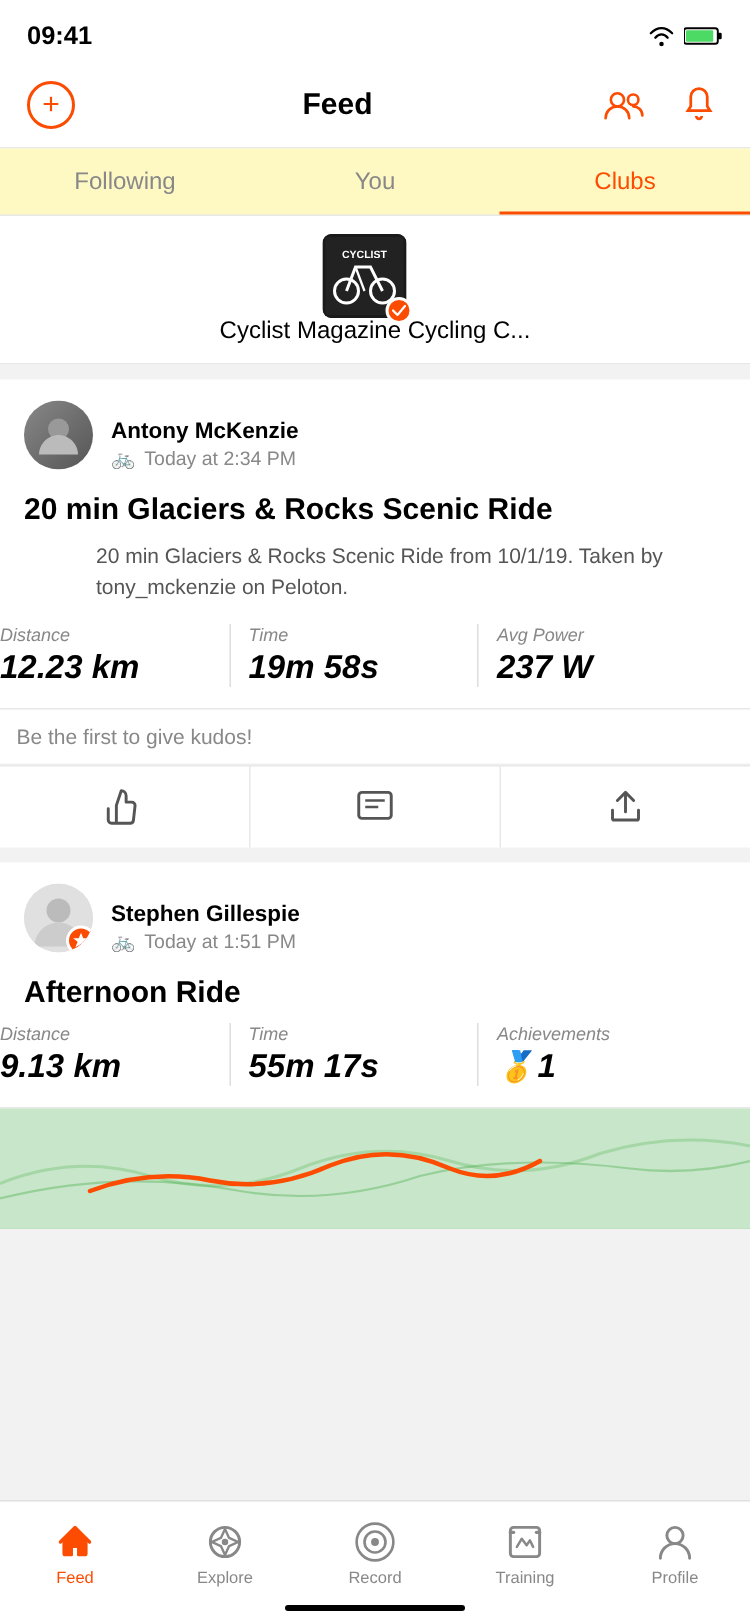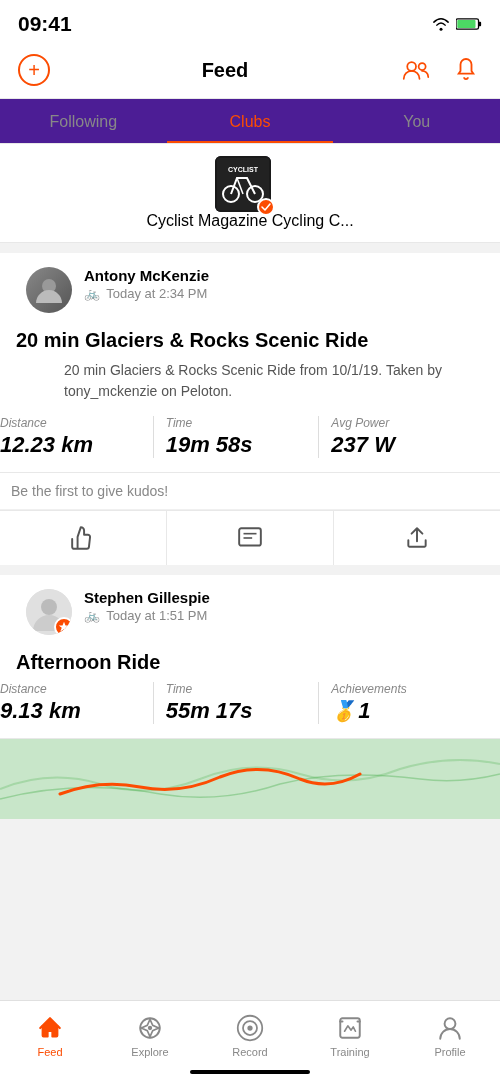--- a/index.html
+++ b/index.html
@@ -16,21 +16,21 @@
     
     .status-bar {
       background: #fff;
       display: flex;
       justify-content: space-between;
       align-items: center;
       padding: 10px 18px 6px 18px;
       height: 44px;
     }
     .status-time {
-      font-size: 21px;
+      font-size: 17px;
       font-weight: 600;
       color: #000;
     }
     .status-icons {
       display: flex;
       align-items: center;
       gap: 6px;
     }
 
     
@@ -68,21 +68,21 @@
       display: flex;
       align-items: center;
       justify-content: center;
       color: #FC4C02;
       font-size: 20px;
       font-weight: 300;
     }
 
     
     .tabs {
-      background: #4c1d95;
+      background: #fef9c3;
       display: flex;
       border-bottom: 1px solid #e8e8e8;
     }
     .tab {
       flex: 1;
       text-align: center;
       padding: 14px 0 12px 0;
       font-size: 16px;
       color: #888;
       cursor: pointer;
@@ -164,24 +164,23 @@
       background: #f2f2f2;
     }
 
     
     .activity-card {
       background: #fff;
       margin-bottom: 10px;
     }
     .activity-header {
       display: flex;
-      align-items: flex-start;
+      align-items: flex-end;
       padding: 14px 16px 10px 16px;
       gap: 12px;
-      margin-left: 10px;
     }
     .user-avatar {
       width: 46px;
       height: 46px;
       border-radius: 50%;
       background: #ccc;
       overflow: hidden;
       display: flex;
       align-items: center;
       justify-content: center;
@@ -443,25 +442,25 @@
         <path d="M10 22c0 1.1.9 2 2 2s2-.9 2-2" fill="none" stroke="#FC4C02" stroke-width="2"></path>
       </svg>
     </div>
   </div>
 </div>
 
 <div class="tabs">
   <div class="tab">
     <span>Following</span>
   </div>
+  <div class="tab">
+    <span>You</span>
+  </div>
   <div class="tab active">
     <span>Clubs</span>
-  </div>
-  <div class="tab">
-    <span>You</span>
   </div>
 </div>
 
 <div class="main-content">
 
   <div class="club-item">
     <div class="club-avatar-wrap">
       <div class="club-avatar">
         <div class="club-avatar-img">
 

